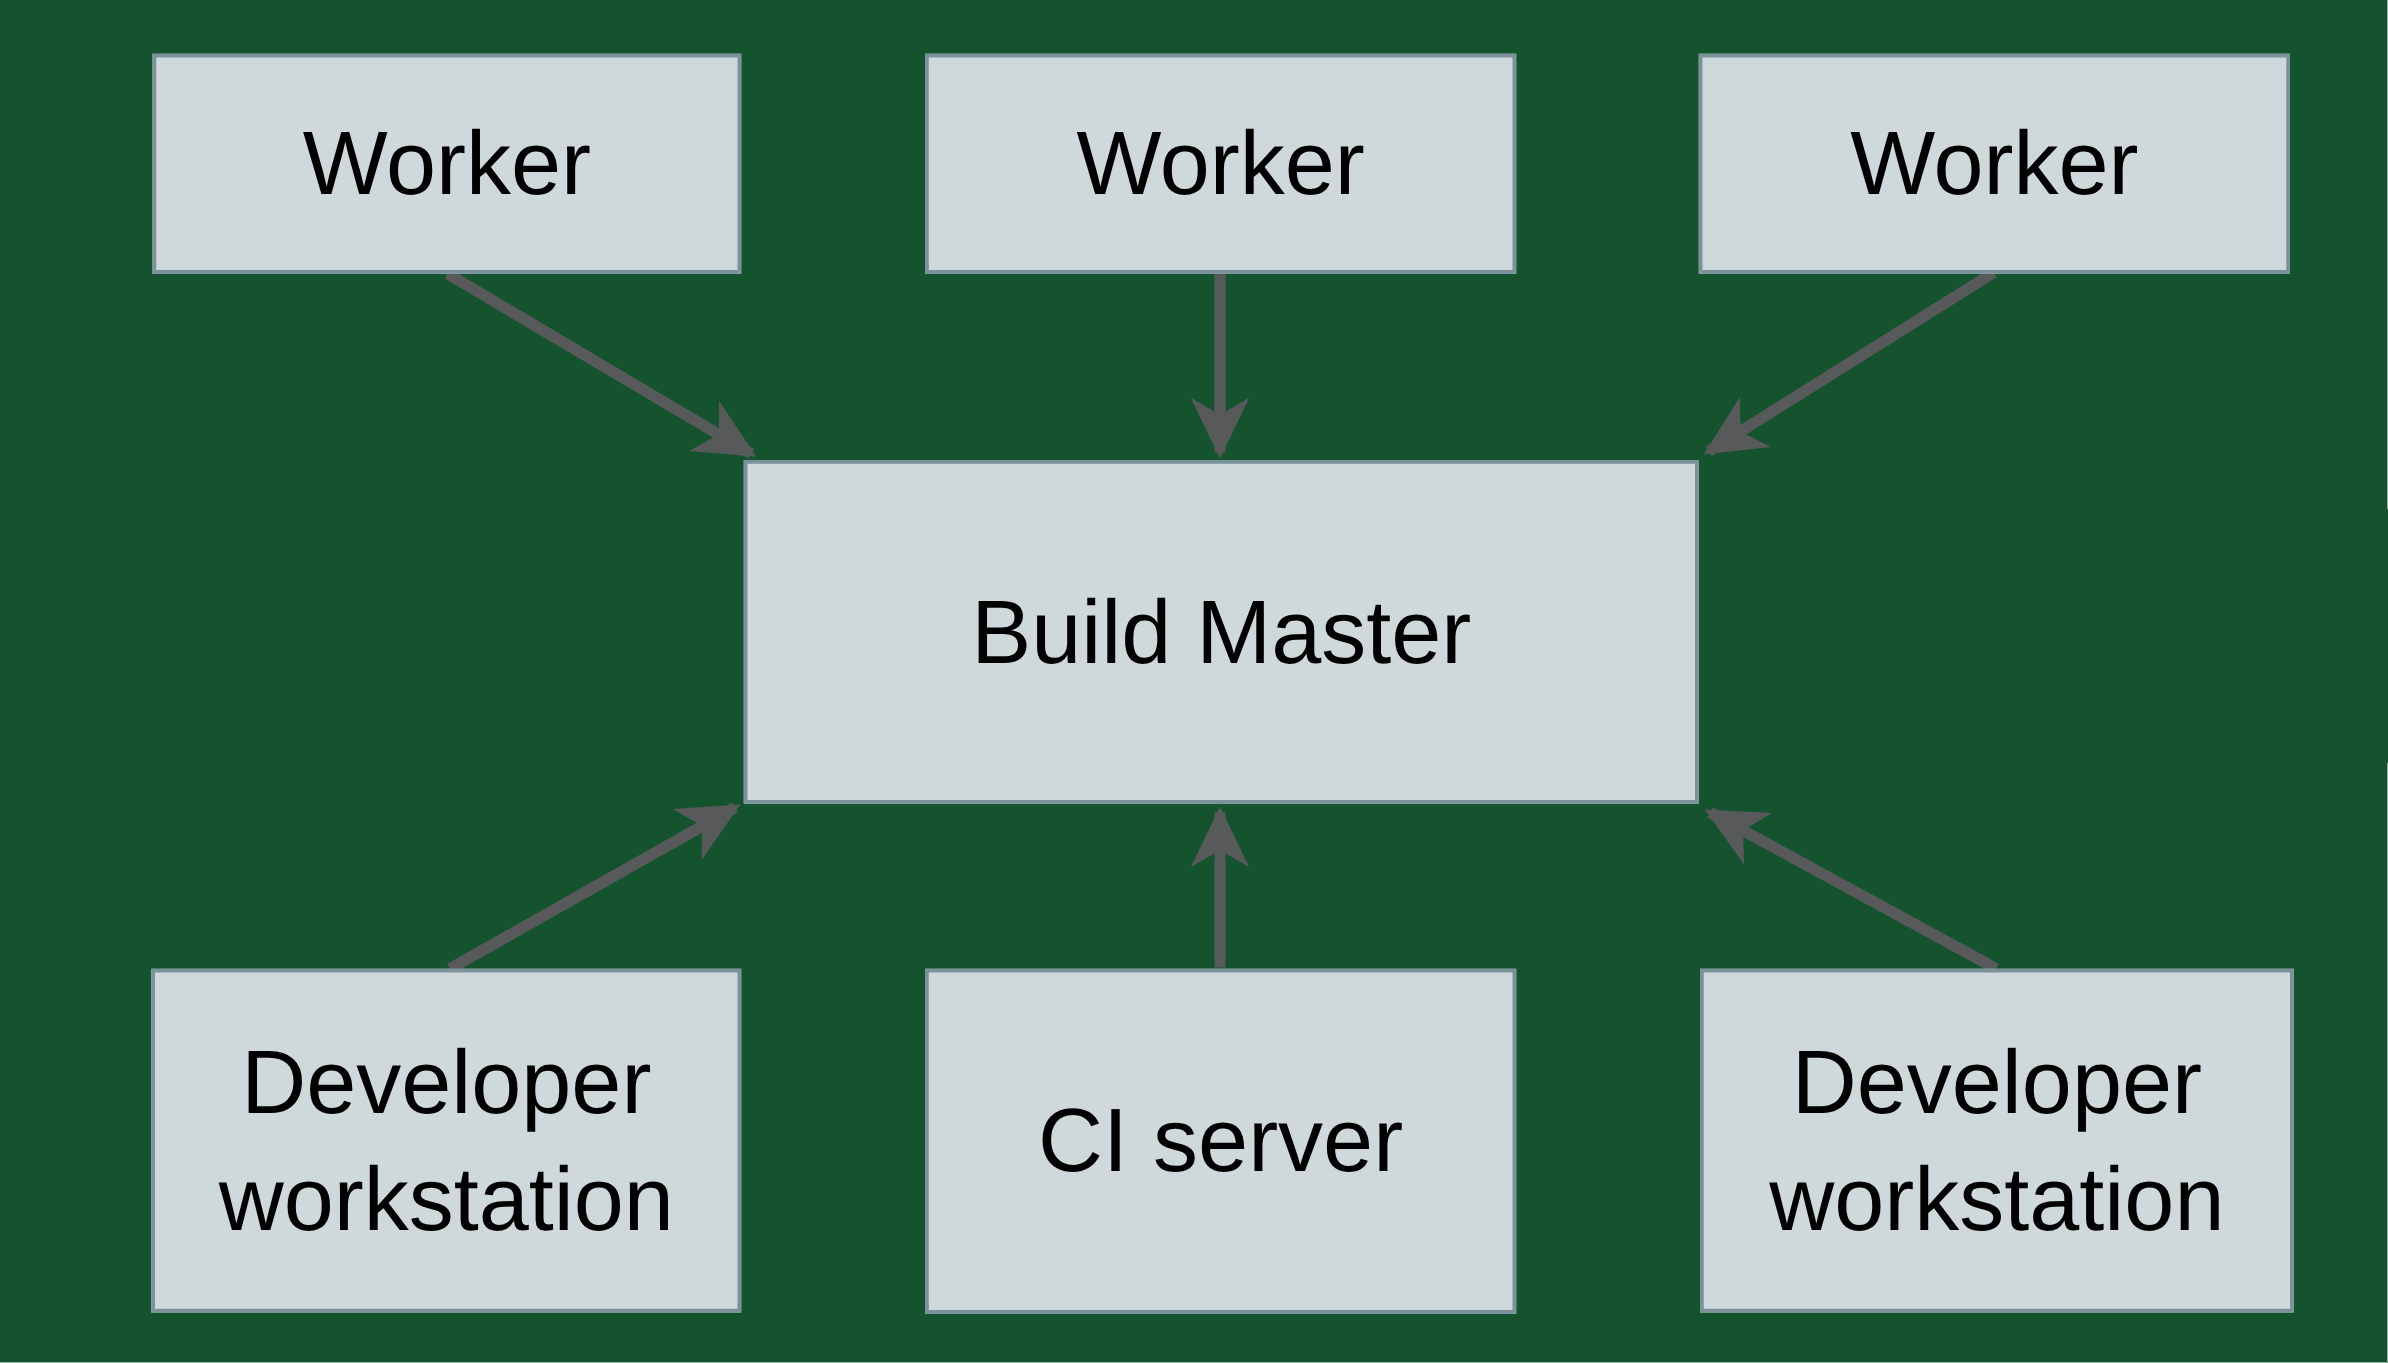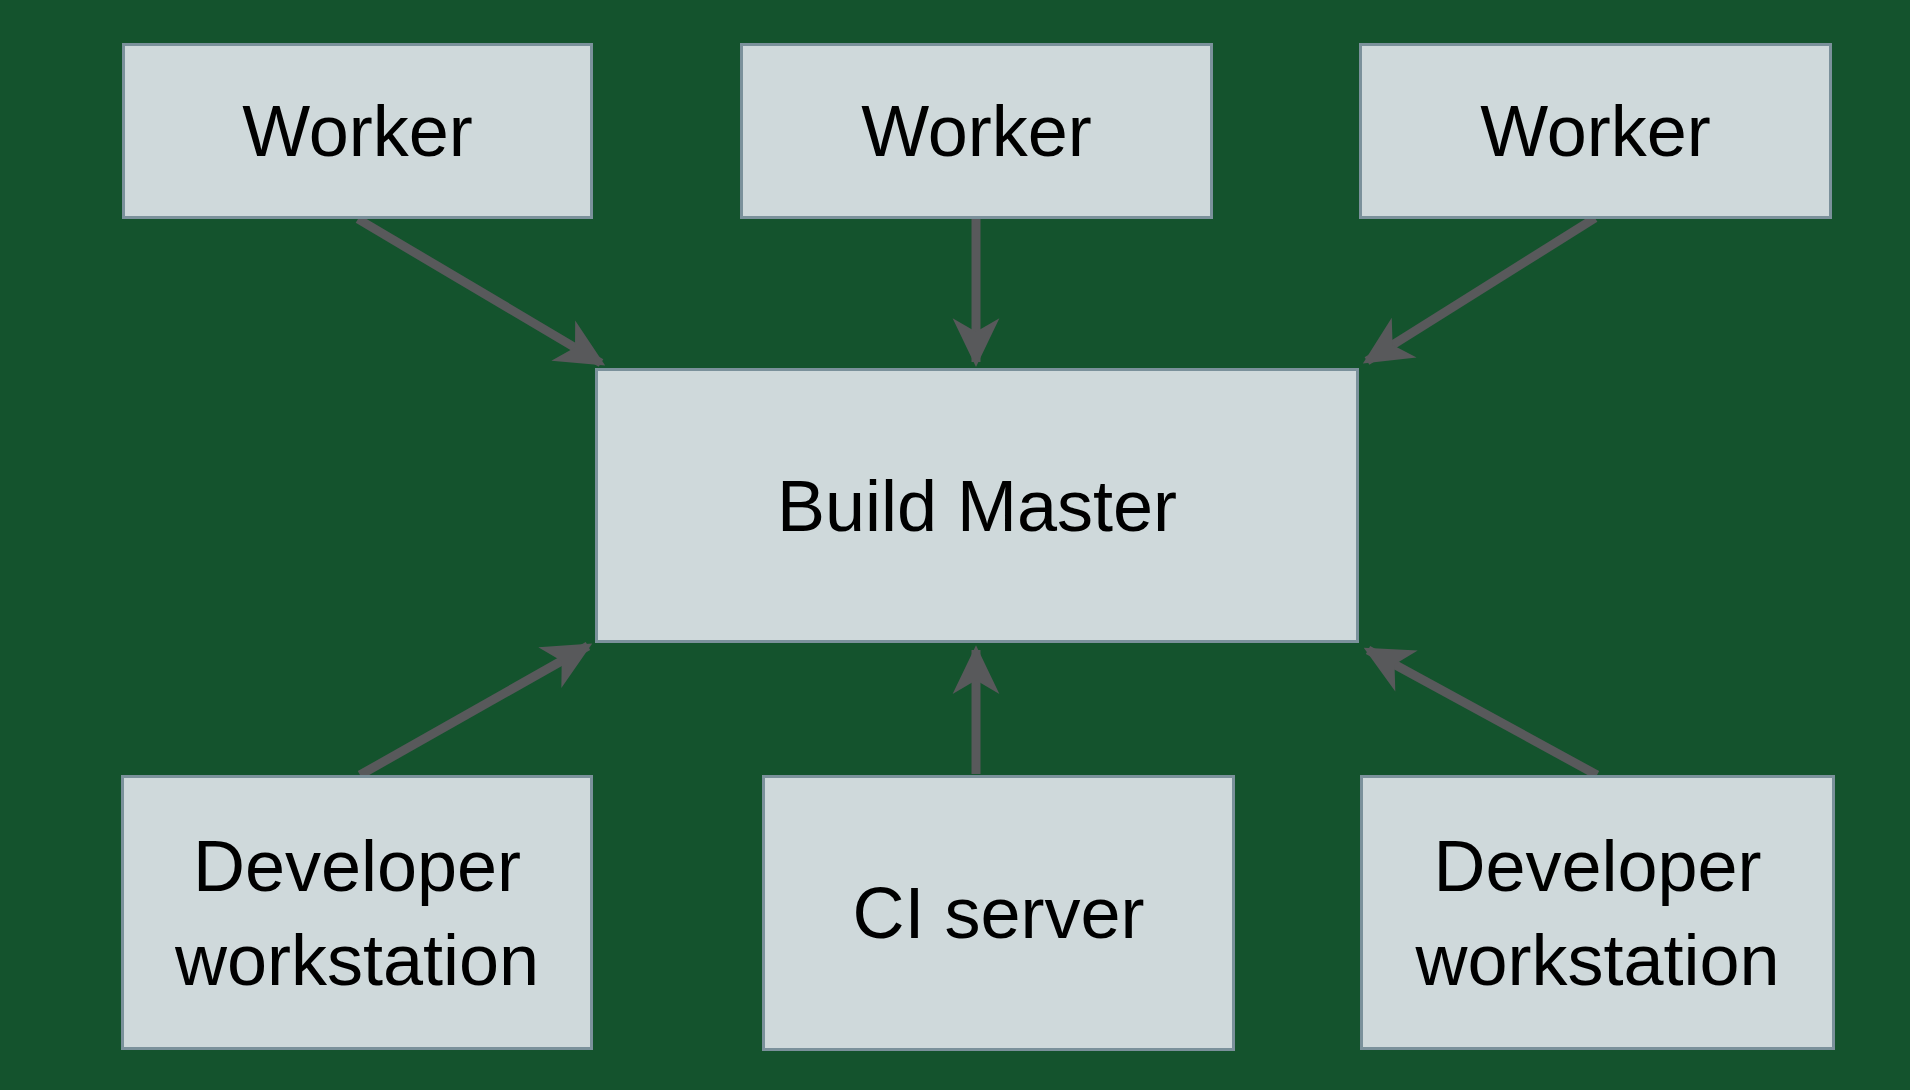--- a/index.html
+++ b/index.html
@@ -33,21 +33,21 @@
     padding: 0 12px;
   }
   
   .worker-1 { left: 122px; top: 43px;  width: 471px; height: 176px; }
   .worker-2 { left: 740px; top: 43px;  width: 473px; height: 176px; }
   .worker-3 { left: 1359px; top: 43px; width: 473px; height: 176px; }
   
   .build-master { left: 595px; top: 368px; width: 764px; height: 275px; text-align: right; }
   
   .dev-left  { left: 121px;  top: 775px; width: 472px; height: 275px; }
-  .ci-server { left: 740px;  top: 775px; width: 473px; height: 276px; margin-left: 22px; }
+  .ci-server { left: 740px;  top: 775px; width: 473px; height: 276px; }
   .dev-right { left: 1360px; top: 775px; width: 475px; height: 275px; }
 
   svg.arrows {
     position: absolute;
     left: 0; top: 0;
     width: 1910px;
     height: 1090px;
     pointer-events: none;
   }
   svg.arrows line {

